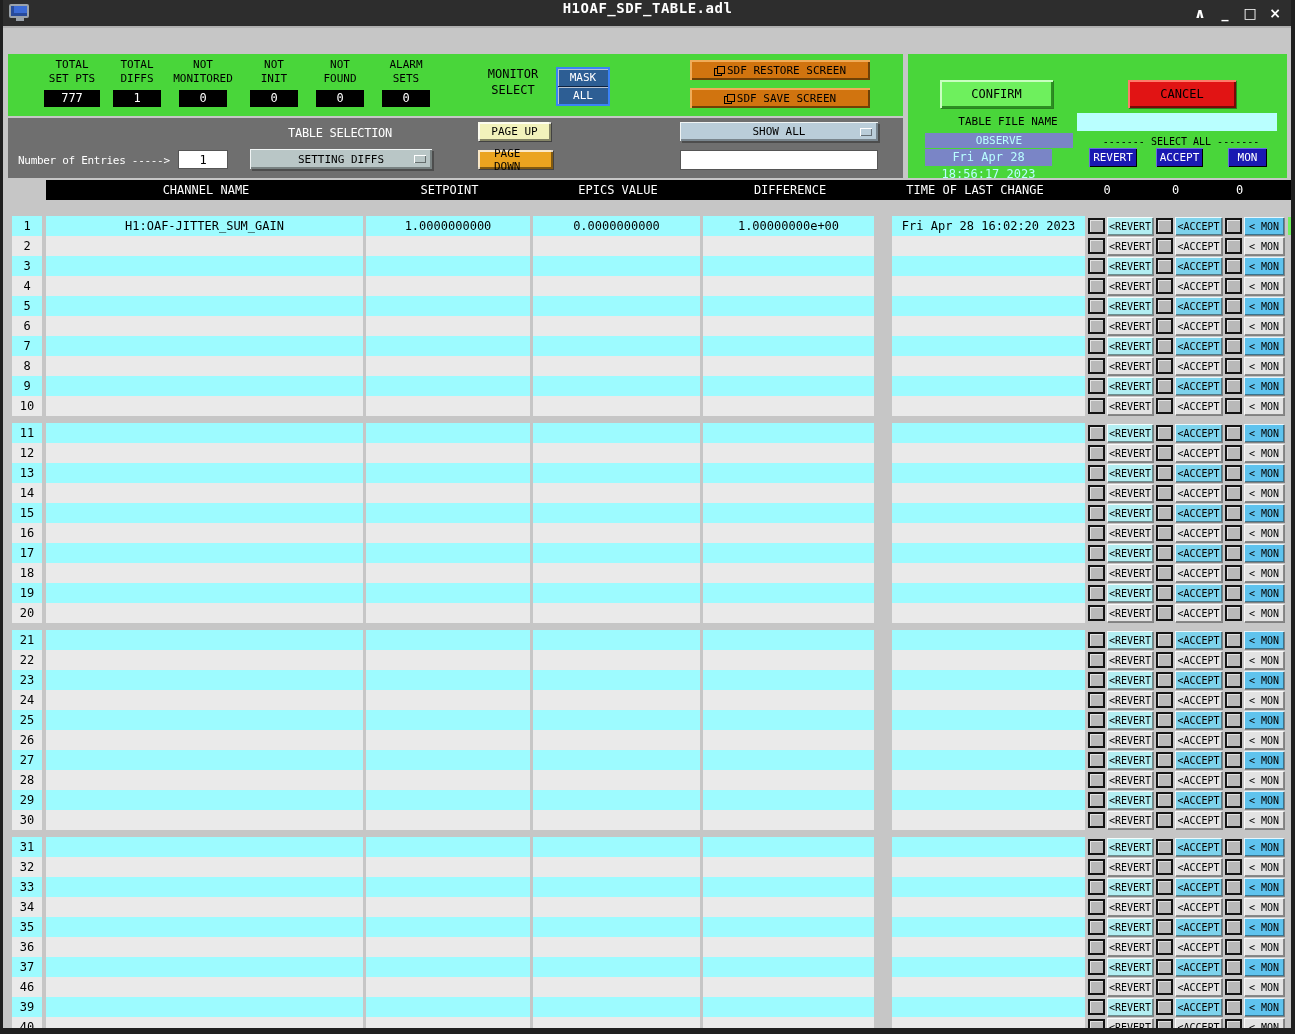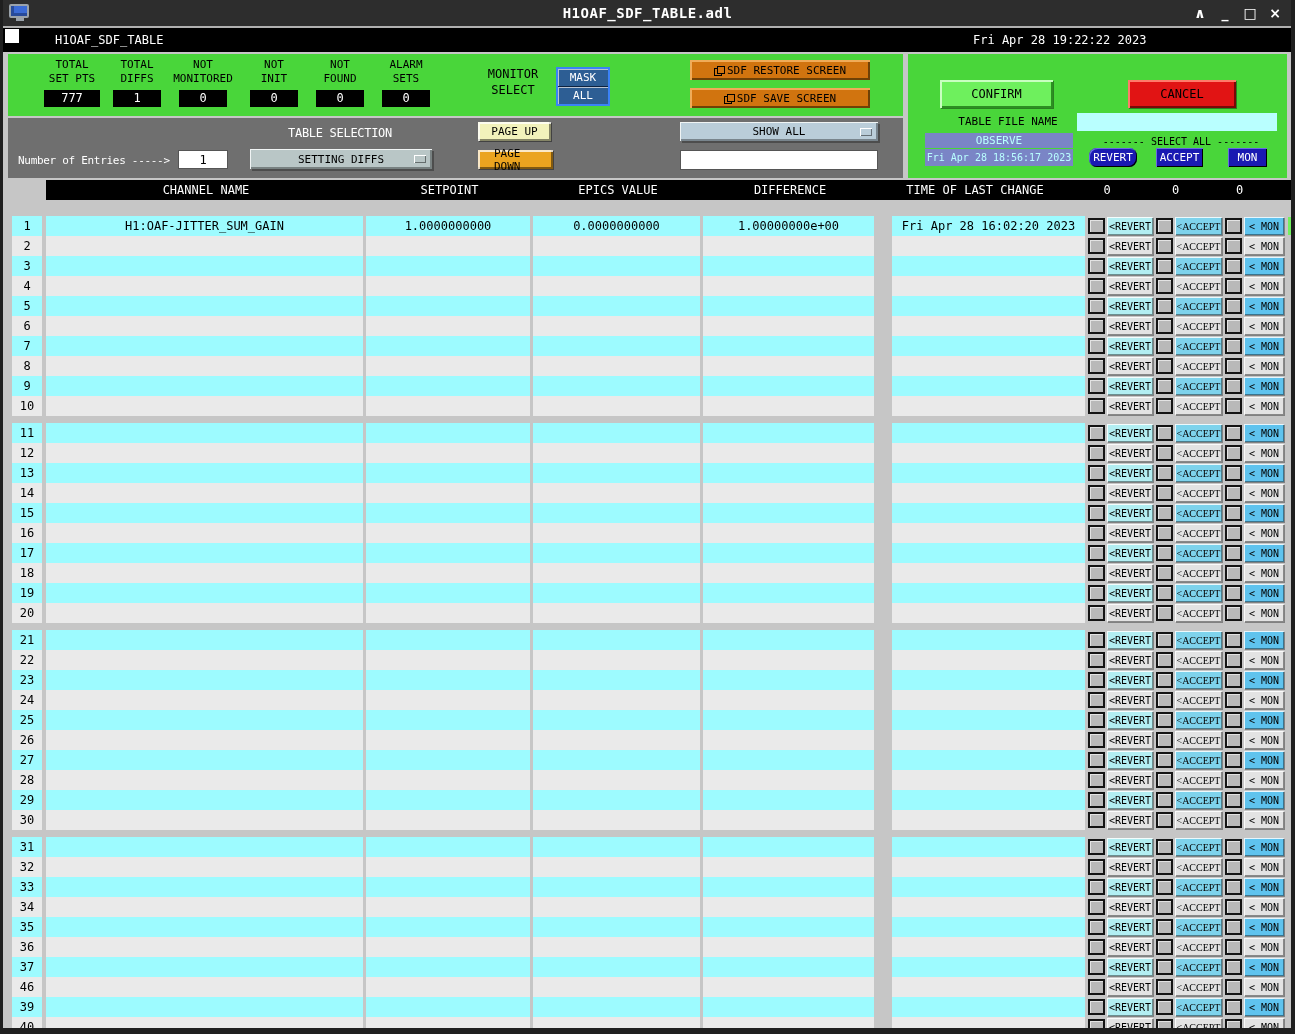--- a/index.html
+++ b/index.html
@@ -6,21 +6,21 @@
   html,body { background:#555; }
   body { font-family:"DejaVu Sans Mono", monospace; }
   .window { position:relative; width:1295px; height:1034px; background:#c6c6c6; overflow:hidden; }
   .edge { position:absolute; background:#1f1f1f; z-index:50; }
   .edge-left { left:0; top:0; width:3px; height:100%; }
   .edge-right { right:0; top:0; width:4px; height:100%; }
   .edge-bottom { left:0; bottom:0; width:100%; height:6px; }
 
   
   .titlebar { position:absolute; left:0; top:0; width:100%; height:28px; background:#2d2d2d;
-              border-bottom:2px solid #b0b0b0; display:flex; align-items:center; }
+              border-bottom:2px solid #b0b0b0; display:flex; }
   .app-icon { position:absolute; left:9px; top:4px; width:22px; height:19px; }
   .app-icon .screen { width:20px; height:14px; background:#3b6bd6; border:2px solid #9aa2aa; border-radius:2px;
                       box-shadow: inset 3px -3px 0 #274a9a; }
   .app-icon .stand { width:8px; height:3px; background:#9aa2aa; margin:0 auto; }
   .win-title { width:100%; text-align:center; color:#fff; font-size:14px; font-weight:bold; letter-spacing:.5px; }
   .win-controls { position:absolute; right:12px; top:0; height:26px; display:flex; gap:9px; align-items:center; }
   .win-btn { color:#fff; font-size:14px; width:16px; text-align:center; cursor:default;
              font-family:"DejaVu Sans", sans-serif; font-weight:bold; }
 
   
@@ -81,27 +81,27 @@
                  color:#000; font-size:12px; display:flex; align-items:center; justify-content:center; cursor:default;
                  box-shadow: inset 2px 2px 0 #c8ffc0, inset -2px -2px 0 #2c8f22, 1px 1px 0 rgba(0,0,0,.4); }
   .cancel-btn { position:absolute; left:220px; top:26px; width:108px; height:28px; background:#e11414;
                 color:#000; font-size:12px; display:flex; align-items:center; justify-content:center; cursor:default;
                 box-shadow: inset 2px 2px 0 #ff7a6a, inset -2px -2px 0 #7a0808, 1px 1px 0 rgba(0,0,0,.4); }
   .tfn-label { position:absolute; left:20px; top:61px; width:160px; text-align:center; font-size:11px; color:#000; }
   .file-input { position:absolute; left:169px; top:59px; width:200px; height:18px; background:#b9ffff;
                 border:none; font-family:inherit; font-size:11px; padding-left:3px; }
   .observe-bar { position:absolute; left:17px; top:79px; width:148px; height:15px; background:#7a85c6;
                  color:#b9ffff; font-size:11px; text-align:center; line-height:15px; }
-  .observe-time { position:absolute; left:17px; top:95px; width:148px; height:17px; background:#7a85c6;
-                  color:#b9ffff; font-size:10px; text-align:center; line-height:17px; }
+  .observe-time { position:absolute; left:17px; top:95px; width:127px; height:17px; background:#7a85c6;
+                  color:#b9ffff; font-size:12px; text-align:center; line-height:17px; }
   .selall-label { position:absolute; left:180px; top:82px; width:186px; text-align:center; font-size:10px; color:#000; }
   .navy-btn { position:absolute; top:94px; height:19px; background:#1a1ab2; color:#fff; font-size:11px;
               display:flex; align-items:center; justify-content:center; cursor:default;
               box-shadow: inset 1px 1px 0 #6a6ae0, inset -1px -1px 0 #000; }
-  .navy-revert { left:181px; width:48px;border-radius:8px; }
+  .navy-revert { left:181px; width:48px; }
   .navy-accept { left:248px; width:47px; }
   .navy-mon { left:320px; width:39px; }
 
   
   .table { position:absolute; left:12px; top:180px; }
   .thead { display:flex; margin-left:34px; background:#000; color:#fff; height:20px; margin-bottom:16px; }
   .thead div { font-size:12px; text-align:center; line-height:20px; }
   .h-ch{width:320px;} .h-sp{width:167px;} .h-ep{width:170px;} .h-df{width:174px;} .h-tm{width:196px;}
   .h-z1{width:68px;} .h-z2{width:69px;} .h-z3{width:59px;} .h-ind{width:19px;}
 
@@ -115,21 +115,21 @@
   .c-sp { width:164px; margin-right:3px; }
   .c-ep { width:167px; margin-right:3px; }
   .c-df { width:171px; margin-right:18px; }
   .c-tm { width:193px; margin-right:3px; }
   .cbox { width:17px; height:16px; margin-right:2px; background:#b9b9b9; border:2px solid #141414;
           box-shadow: inset 1px 1px 0 rgba(255,255,255,.6); cursor:default; flex:none; }
   .rbtn { height:18px; font-size:10px; display:flex; align-items:center; justify-content:center; color:#000;
           cursor:default; flex:none;
           box-shadow: inset 1px 1px 0 rgba(255,255,255,.85), inset -1px -1px 0 rgba(0,0,0,.4), 1px 1px 0 rgba(0,0,0,.35); }
   .b-rev { width:46px; margin-right:3px; }
-  .b-acc { width:47px; margin-right:3px;font-family:Liberation Serif, serif; }
+  .b-acc { width:47px; margin-right:3px; }
   .b-mon { width:40px; margin-right:4px; }
   .odd .b-rev { background:#b2eef2; }
   .odd .b-acc { background:#7ed3ec; }
   .odd .b-mon { background:#5fc3ee; }
   .even .b-rev, .even .b-acc, .even .b-mon { background:#e3e3e3; }
   .indicator { width:15px; height:18px; flex:none; }
   .indicator.on { background:#72f05e; }
 </style>
 </head>
 <body>
@@ -143,25 +143,20 @@
     </div>
     <div class="win-title">H1OAF_SDF_TABLE.adl</div>
     <div class="win-controls">
       <div class="win-btn">∧</div>
       <div class="win-btn">_</div>
       <div class="win-btn">□</div>
       <div class="win-btn">×</div>
     </div>
   </div>
 
-  <div class="menubar">
-    <div class="exec-square"></div>
-    <div class="menu-title">H1OAF_SDF_TABLE</div>
-    <div class="menu-datetime">Fri Apr 28 19:22:22 2023</div>
-  </div>
 
   <div class="panel-left">
     <div class="stat first" style="left:19px">
       <div class="l">TOTAL</div>
       <div class="l">SET PTS</div>
       <div class="v">777</div>
     </div>
     <div class="stat" style="left:84px">
       <div class="l">TOTAL</div>
       <div class="l">DIFFS</div>

